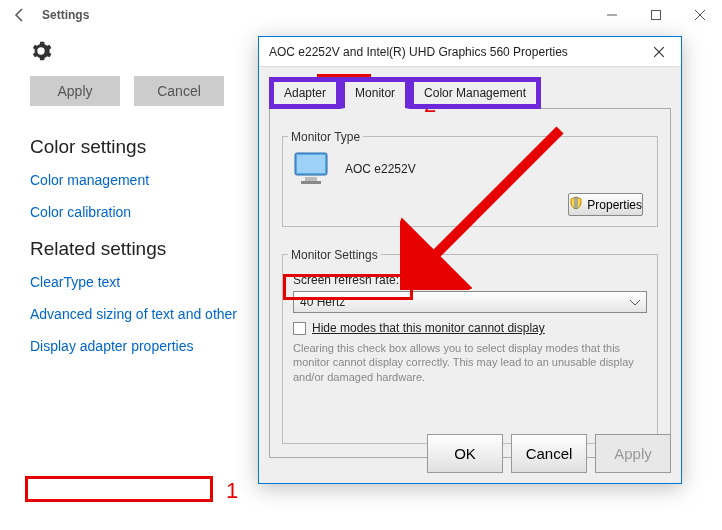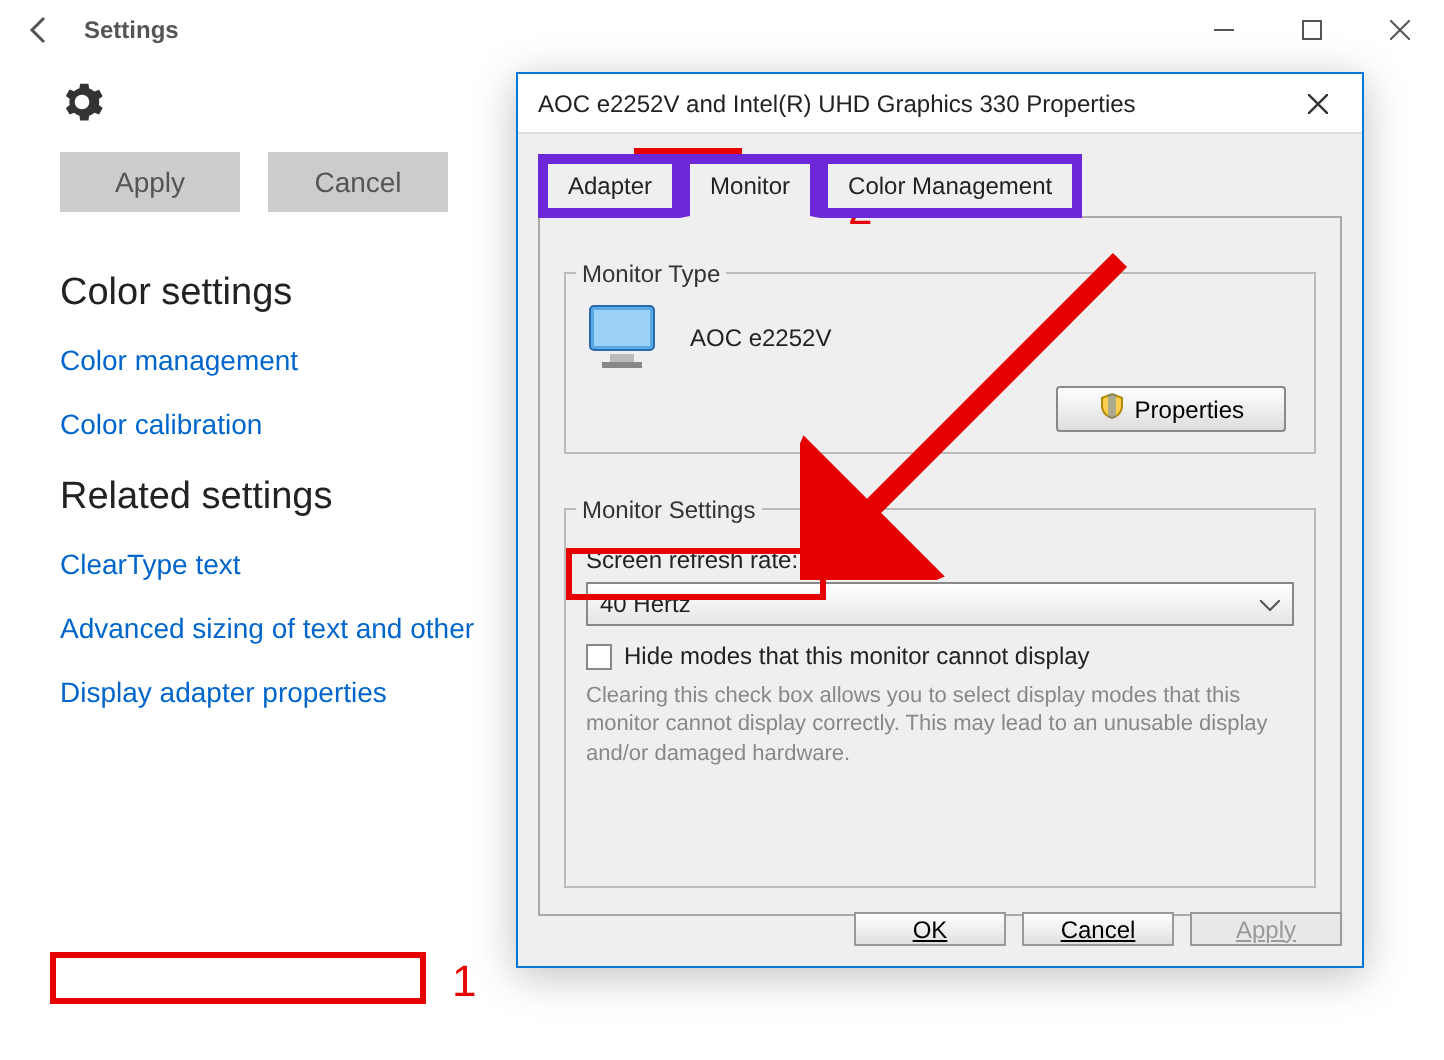--- a/index.html
+++ b/index.html
@@ -35,31 +35,31 @@
   .tab.active { background:#efefef; border-bottom:1px solid #efefef; z-index:3; }
   .tab-panel { margin:0 10px 10px 10px; padding: 12px 12px 12px 12px; border:1px solid #aaa; position:relative; top:-1px; height: 350px; }
 
   .fieldset-label { font-size:12px; color:#333; background:#efefef; padding:0 3px; position:relative; top:8px; left:6px; display:inline-block; }
   .fieldset { border:1px solid #bbb; padding: 14px 10px 10px 10px; margin-bottom: 12px; }
 
   .monitor-row { display:flex; align-items:center; gap:12px; }
   .monitor-icn { width:40px; height:36px; display:flex; align-items:center; justify-content:center; }
   .monitor-name { font-size:12px; }
   .prop-btn-row { text-align:right; margin-top:6px; padding-right:4px; }
-  .prop-button { display:inline-flex; align-items:center; gap:4px; padding:2px 20px; font-size:12px; background:linear-gradient(#fff,#ddd); border:1px solid #888; border-radius:2px; }
+  .prop-button { display:inline-flex; align-items:center; gap:4px; padding:2px 0; font-size:12px; background:linear-gradient(#fff,#ddd); border:1px solid #888; border-radius:2px; }
 
   .label12 { font-size:12px; margin: 4px 0 4px 0; }
   .dropdown { width: 100%; height:22px; display:flex; align-items:center; justify-content:space-between; padding:0 6px; font-size:12px; background:linear-gradient(#fff,#e5e5e5); border:1px solid #888; }
 
-  .chk-row { display:flex; align-items:flex-start; gap:6px; margin-top:8px; }
+  .chk-row { display:flex; align-items:flex-start; gap:6px; margin-top:8px;text-decoration:underline; }
   .chk { width:13px; height:13px; border:1px solid #888; background:#fff; flex:none; margin-top:1px; }
   .hint { font-size:11px; color:#888; margin-top:6px; line-height:1.3; }
 
   .dlg-buttons { position:absolute; bottom:10px; right:10px; display:flex; gap:8px; }
-  .dlg-btn { width:76px; height:17px; font-size:12px; background:linear-gradient(#fff,#e0e0e0); border:1px solid #999;text-decoration:underline; }
+  .dlg-btn { width:76px; height:39px; font-size:15px; background:linear-gradient(#fff,#e0e0e0); border:1px solid #999; }
   .dlg-btn.disabled { color:#999; background:#e8e8e8; }
 
   
   .red-box { position:absolute; border:3px solid #e60000; pointer-events:none; }
   .red-num { position:absolute; color:#e60000; font-size:22px; font-weight:400; font-family: Arial, sans-serif; pointer-events:none; }
   .arrow-svg { position:absolute; pointer-events:none; }
 </style>
 </head>
 <body>
 
@@ -110,21 +110,21 @@
 
     <div class="section-h">Related settings</div>
     <div class="link">ClearType text</div>
     <div class="link">Advanced sizing of text and other</div>
     <div class="link lastlink">Display adapter properties</div>
   </div>
 </div>
 
 <div class="dialog">
   <div class="dlg-titlebar">
-    <div class="dlg-title">AOC e2252V  and Intel(R) UHD Graphics 330 Properties</div>
+    <div class="dlg-title">AOC e2252V  and Intel(R) UHD Graphics 560 Properties</div>
     <div class="dlg-close">
       <svg width="10" height="10">
           <path d="M0 0 L10 10 M10 0 L0 10" stroke="#333" stroke-width="1.2"></path>
         </svg>
     </div>
   </div>
 
   <div class="tabs">
     <div class="tab">Adapter</div>
     <div class="tab active">Monitor</div>

